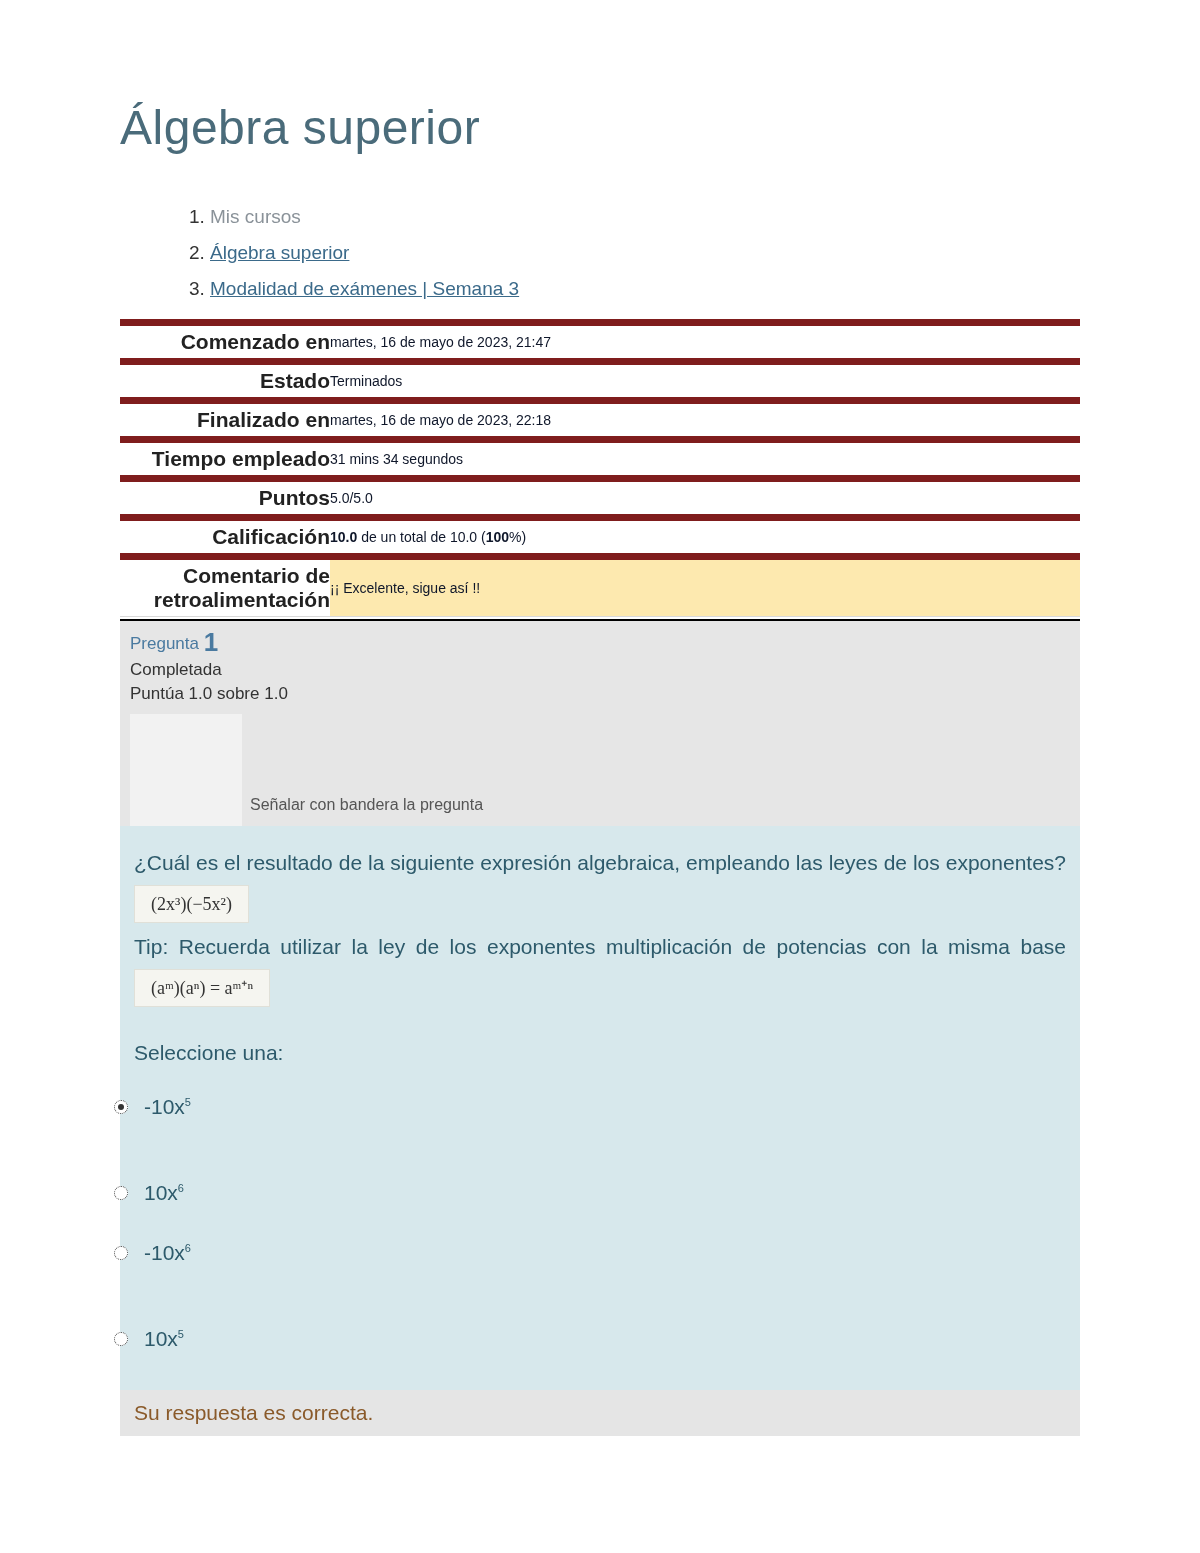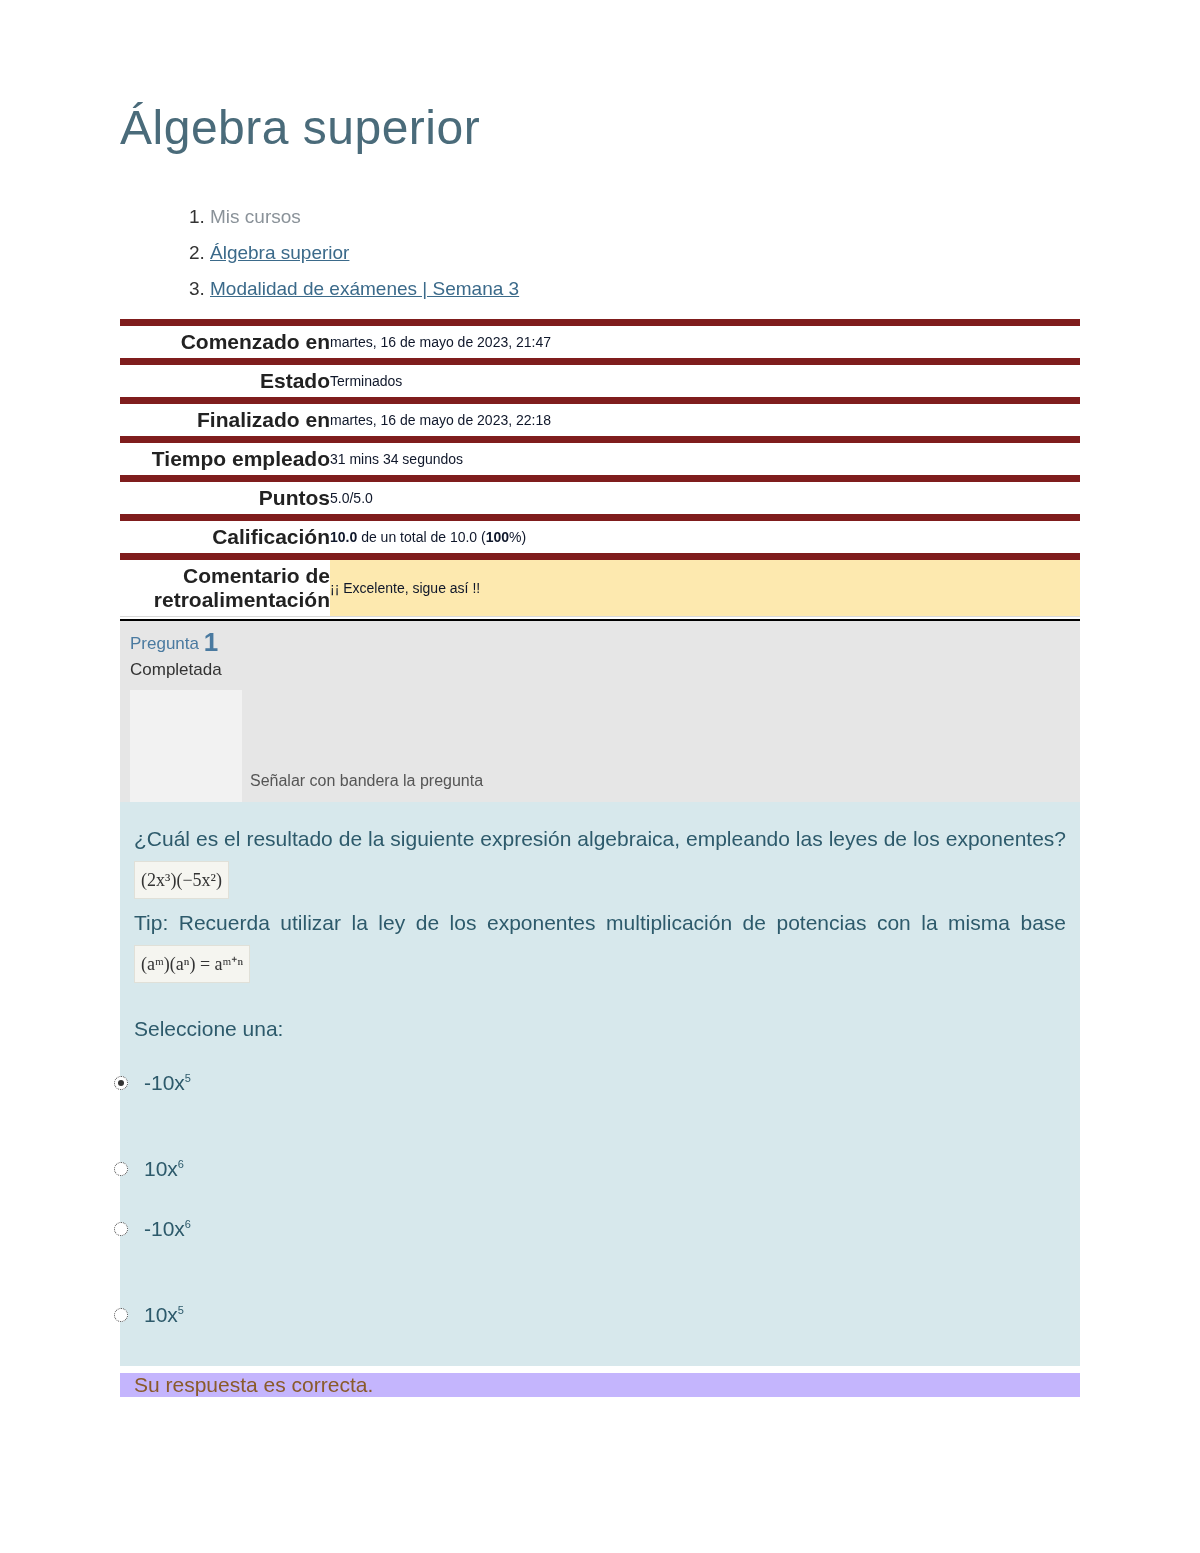--- a/index.html
+++ b/index.html
@@ -105,21 +105,21 @@
     padding: 16px 14px 18px 14px;
     font-size: 21px;
     color: #2d5a6b;
     line-height: 2.0;
     text-align: justify;
   }
   .question-body .math {
     display: inline-block;
     background: #f5f5f0;
     border: 1px solid #e0e0d8;
-    padding: 0 6px;
+    padding: 0 16px;
     font-family: "Cambria Math", "Times New Roman", serif;
     font-size: 18px;
     color: #333;
     vertical-align: 2px;
   }
   .select-label {
     font-size: 21px;
     color: #2d5a6b;
     margin: 22px 0 6px 0;
   }
@@ -147,25 +147,25 @@
     border-radius: 50%;
     top: 3px; left: 3px;
   }
   .option-text {
     font-size: 21px;
     color: #2d5a6b;
     padding: 6px 10px;
   }
   .option-text sup { font-size: 11px; vertical-align: super; }
   .correct-banner {
-    background: #c4b5fd;
+    background: #e5e5e5;
     color: #8a5a2a;
     font-size: 21px;
-    padding: 0 14px;
-    margin-top: 7px;
+    padding: 11px 14px;
+    margin-top: 0;
   }
 </style>
 </head>
 <body>
 
 <h1 class="page-title">Álgebra superior</h1>
 
 <ol class="breadcrumb">
   <li class="inactive">
     <span>Mis cursos</span>
@@ -211,20 +211,21 @@
     <td class="feedback-cell">¡¡ Excelente, sigue así !!</td>
   </tr>
 </tbody>
   </table>
 
 <div class="question-block">
   <div class="q-label">
     <span>Pregunta </span><span class="num">1</span>
   </div>
   <div class="q-status">Completada</div>
+  <div class="q-score">Puntúa 1.0 sobre 1.0</div>
   <div class="flag-row">
     <div class="flag-thumb"></div>
     <div class="flag-text">Señalar con bandera la pregunta</div>
   </div>
 </div>
 
 <div class="question-body">
   <span>¿Cuál es el resultado de la siguiente expresión algebraica, empleando las leyes de los exponentes?</span>
   <span class="math">(2x³)(−5x²)</span>
   <br>

